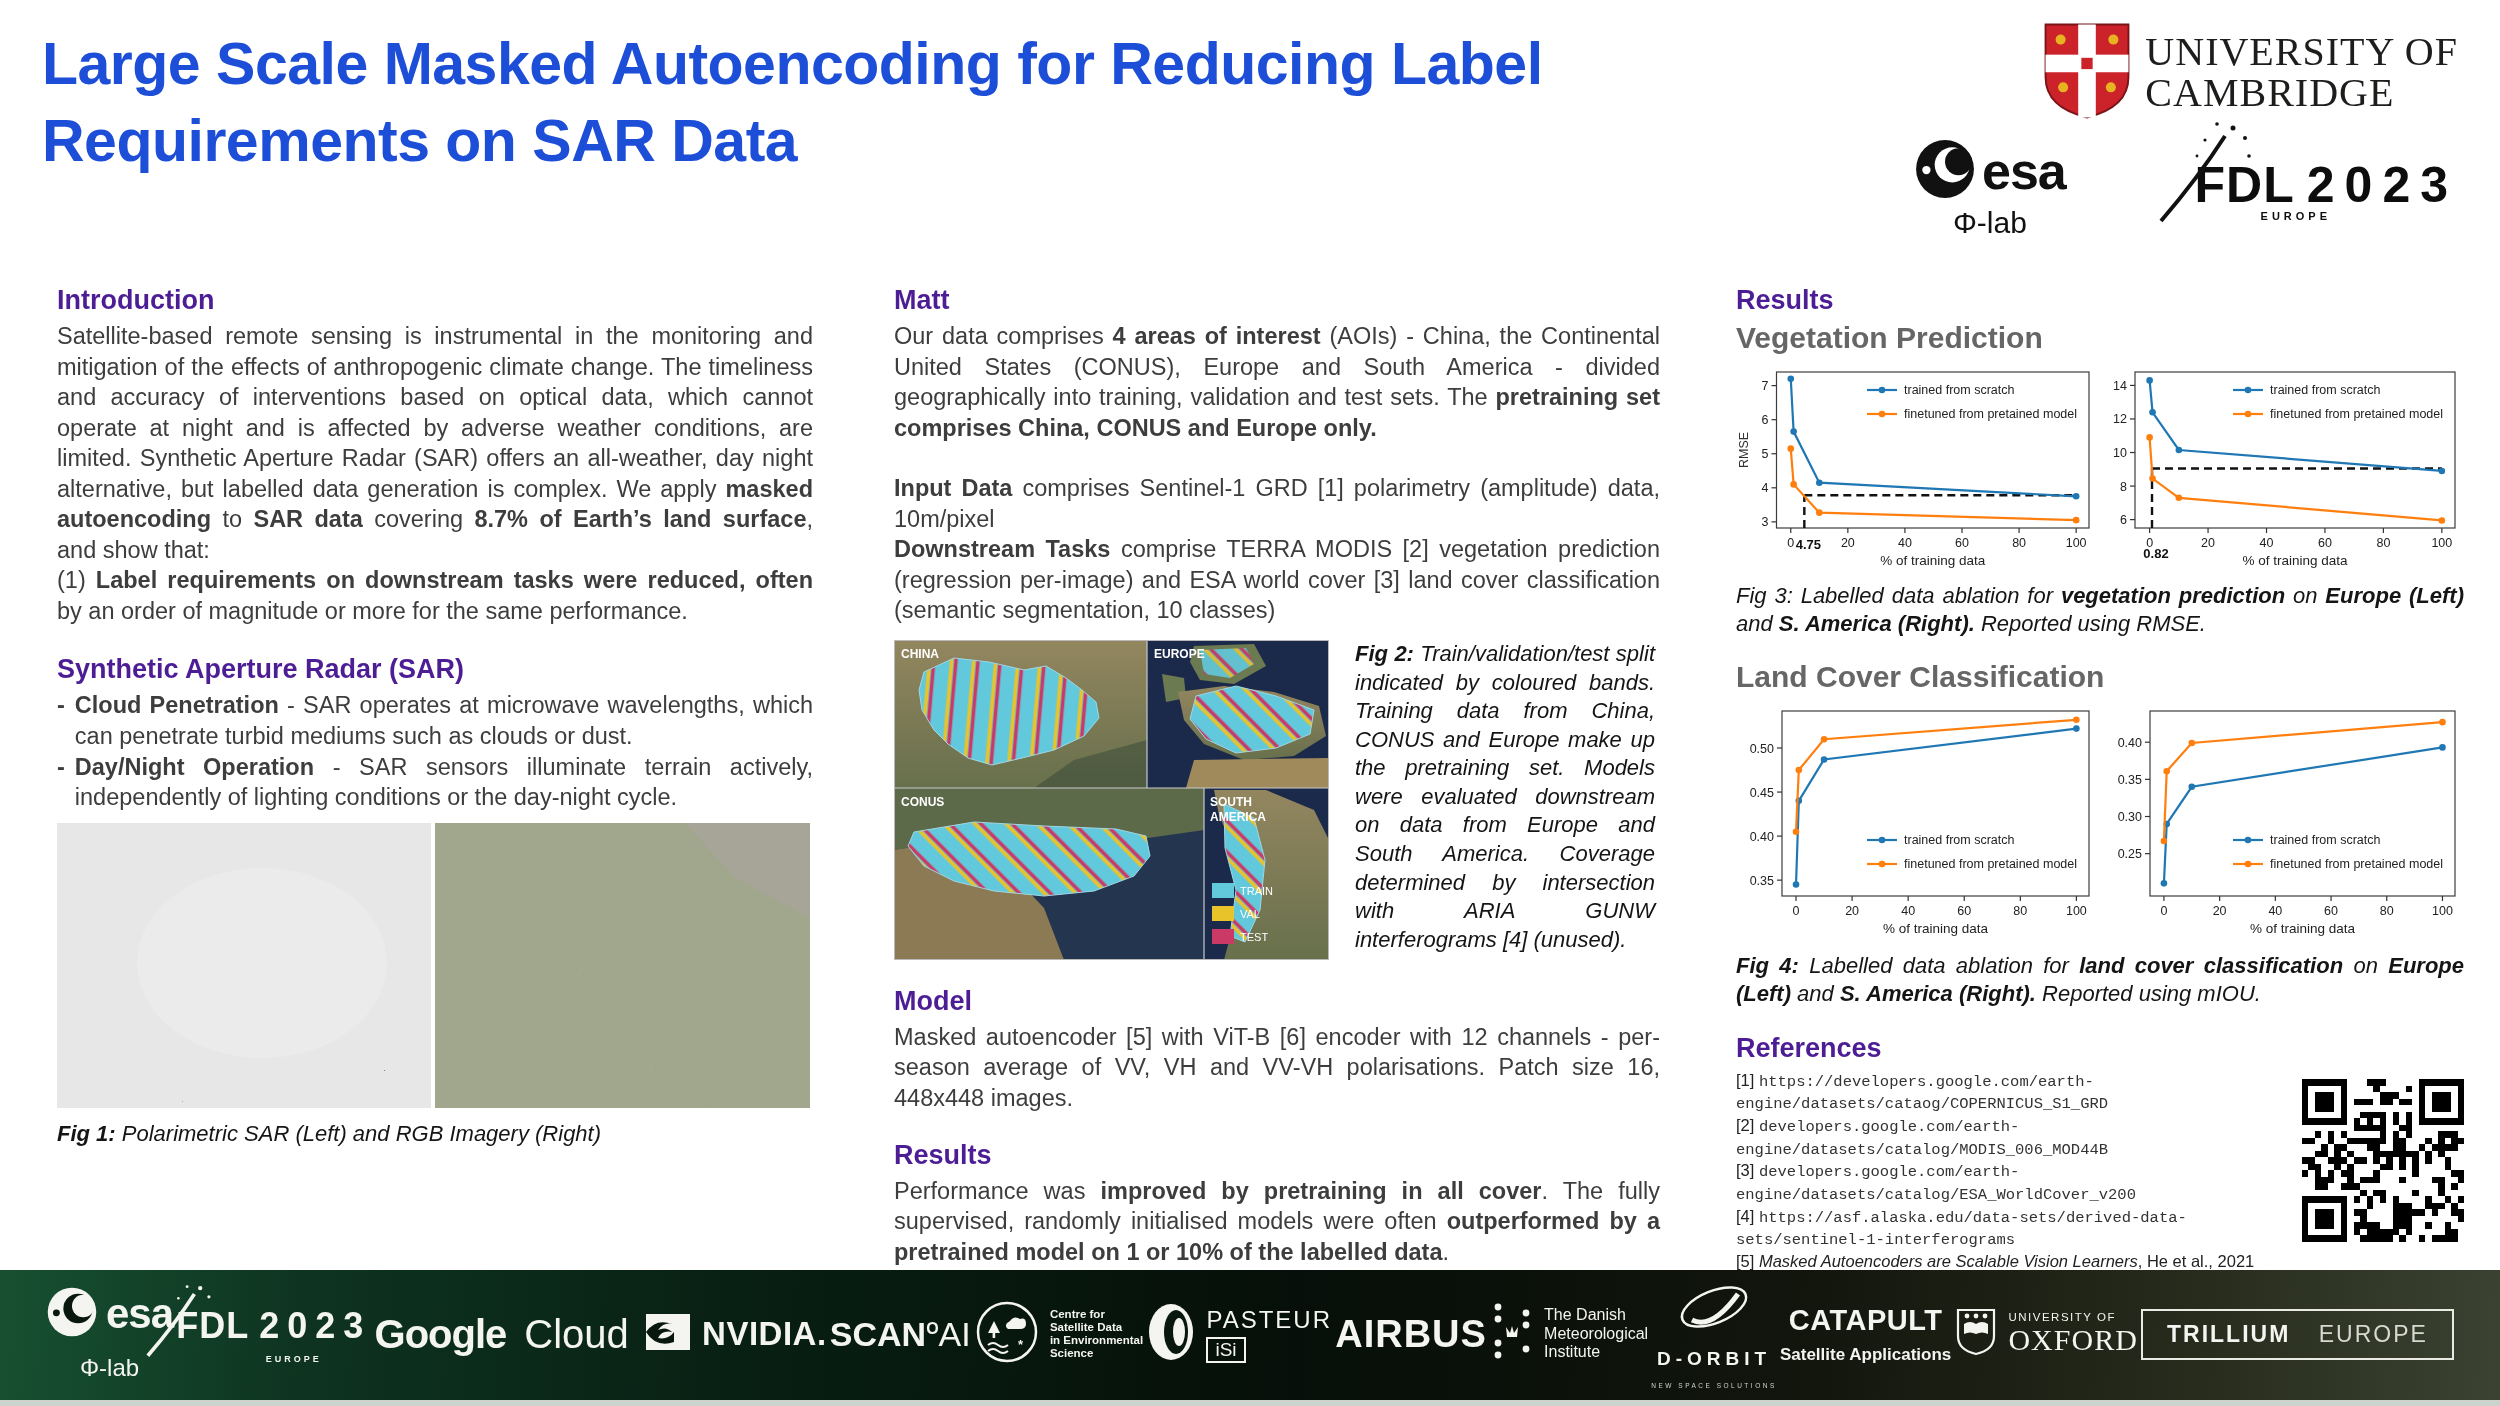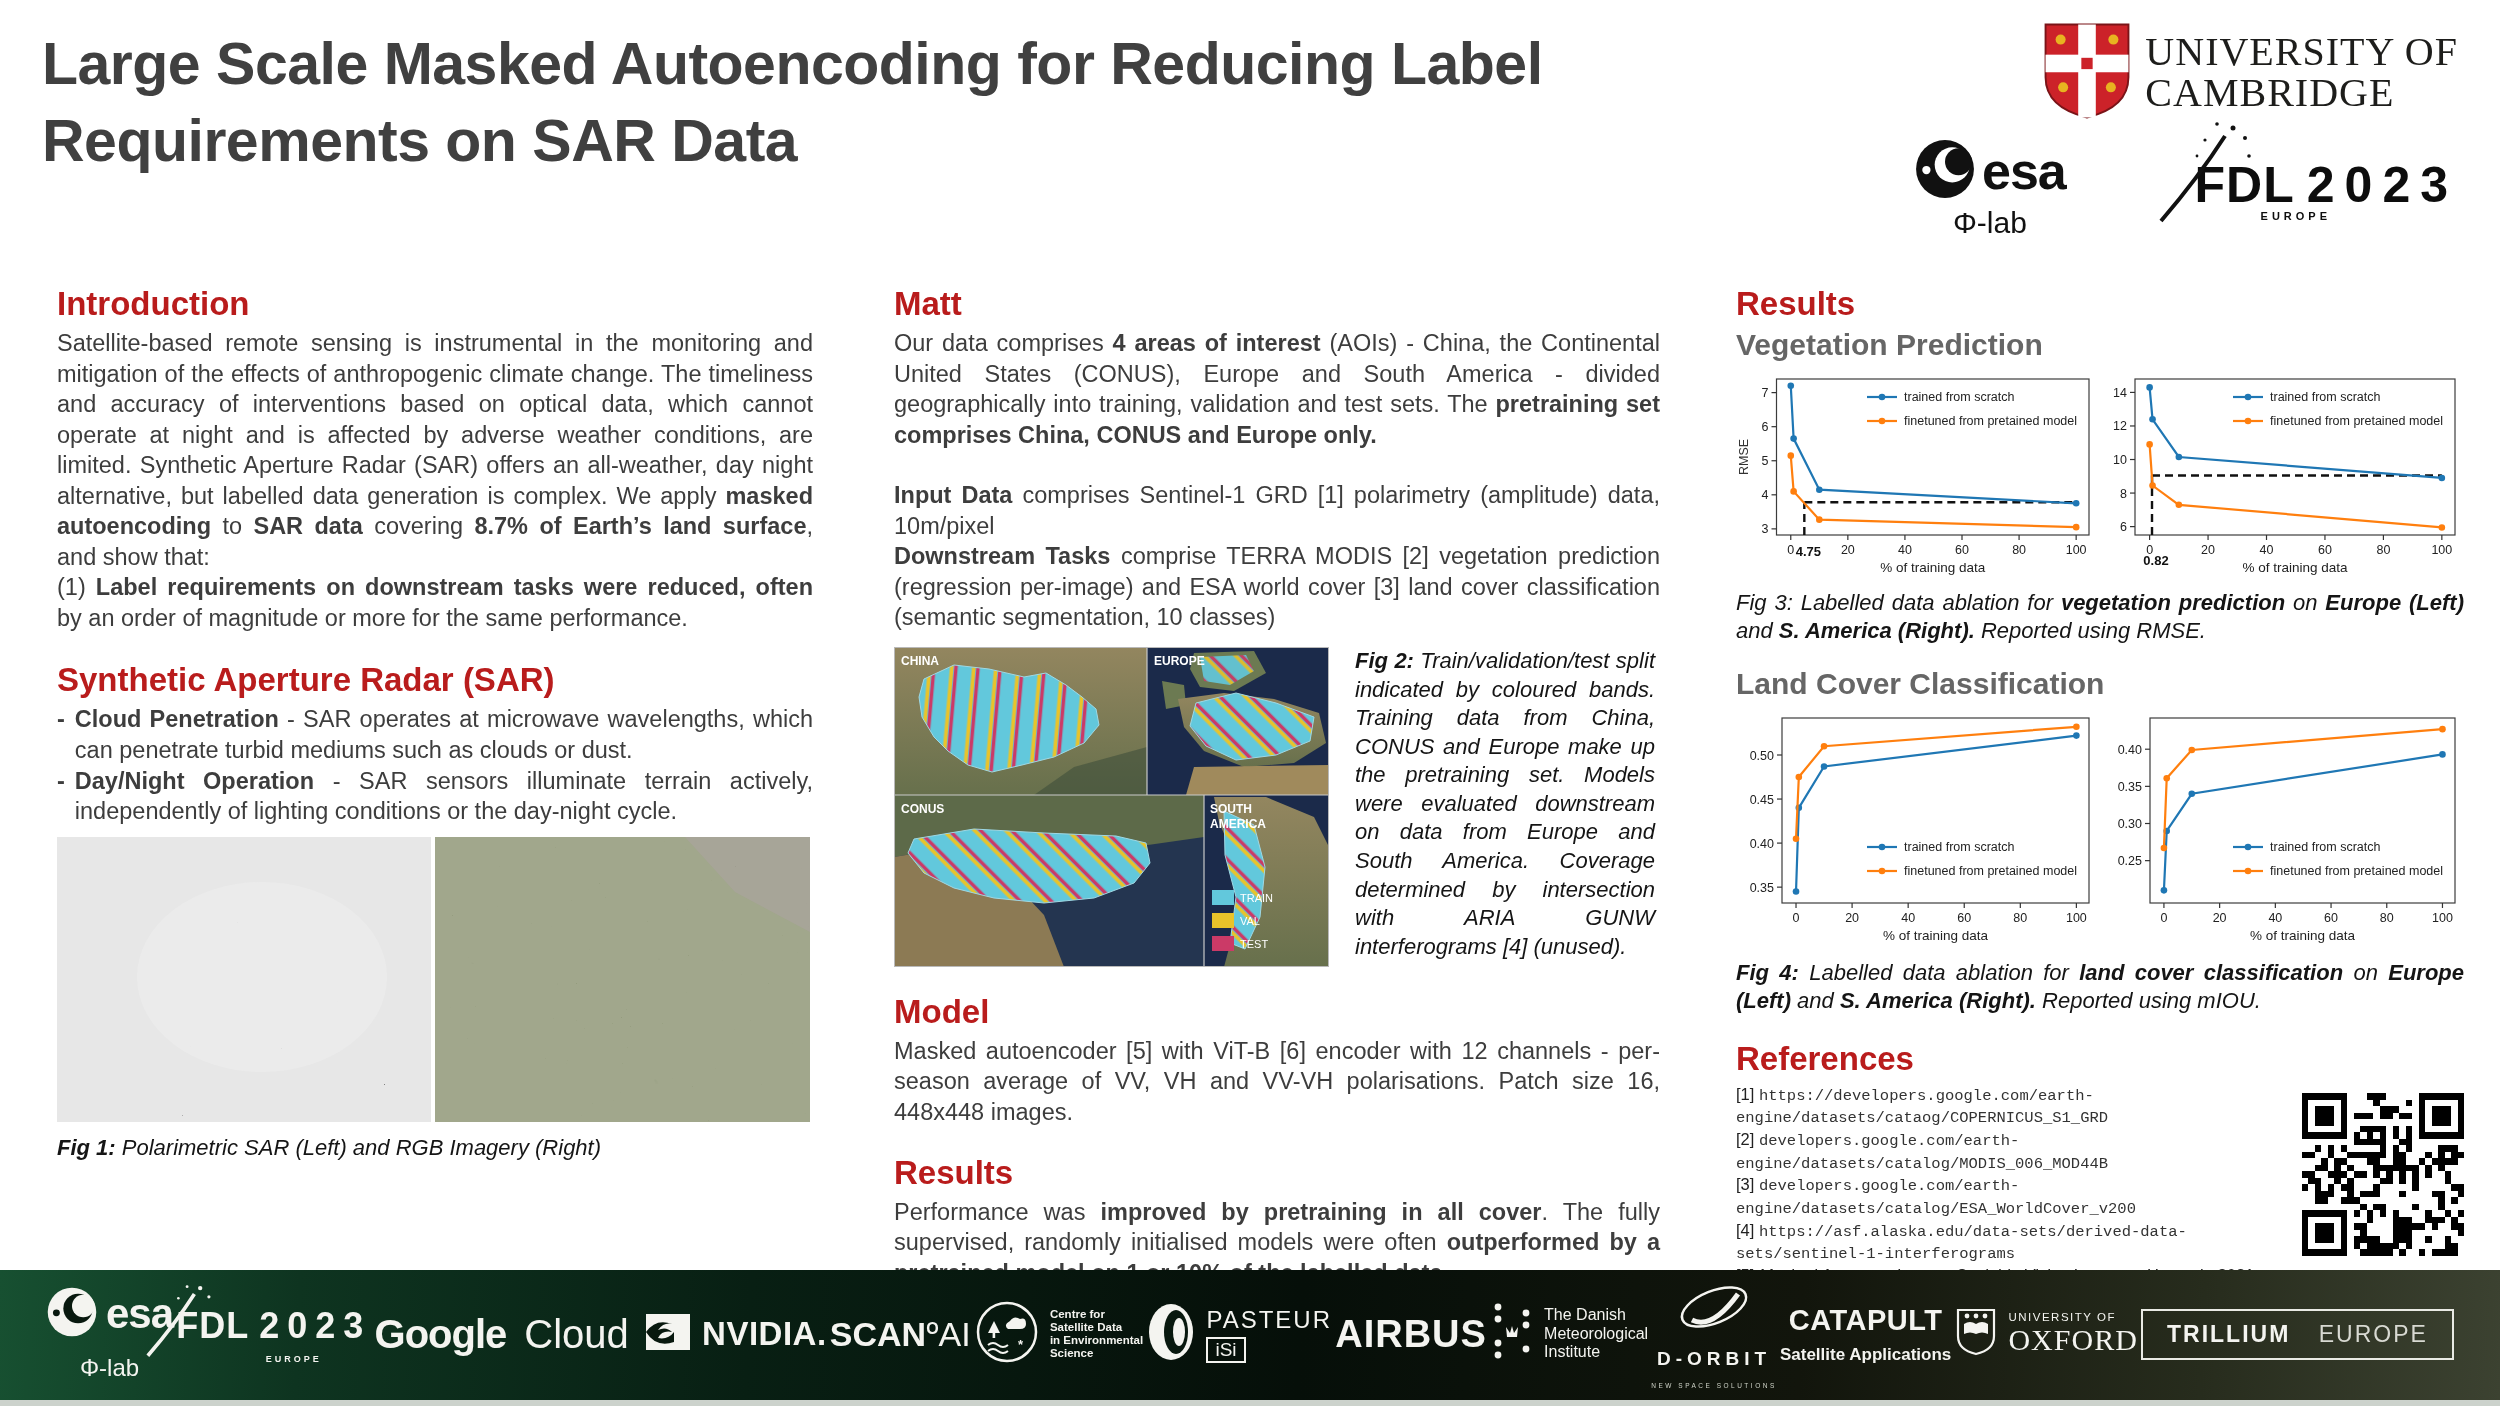--- a/index.html
+++ b/index.html
@@ -1,21 +1,21 @@
 <!DOCTYPE html>
 <html><head>
 <meta charset="utf-8">
 <style>
   * { box-sizing: border-box; margin: 0; padding: 0; }
   html,body { background:#ffffff; }
   body { font-family:"Liberation Sans", sans-serif; }
   .poster { position:relative; width:2500px; height:1406px; background:#ffffff; overflow:hidden; }
 
   
-  .title { position:absolute; left:42px; top:26px; font-size:59px; font-weight:bold; color:#404040; line-height:1.30; letter-spacing:-0.5px; }
+  .title { position:absolute; left:42px; top:26px; font-size:59px; font-weight:bold; color:#1d4ed8; line-height:1.30; letter-spacing:-0.5px; }
   .authors { position:absolute; left:44px; top:225px; font-size:25px; color:#141414; }
 
   .top-logos { position:absolute; top:22px; right:42px; width:548px; }
   .cam-row { display:flex; justify-content:flex-end; align-items:center; gap:14px; }
   .cam-text { font-family:"Liberation Serif", serif; font-size:40px; color:#1d1d1b; line-height:1.02; letter-spacing:1px; }
   .logo-row2 { display:flex; justify-content:space-between; align-items:center; margin-top:14px; padding-left:4px; }
   .esa-blk { display:flex; flex-direction:column; align-items:center; }
   .esa-line { display:flex; align-items:center; gap:6px; }
   .esa-word { font-size:52px; font-weight:bold; color:#111; letter-spacing:-1px; }
   .philab { font-size:30px; color:#111; margin-top:2px; }
@@ -24,21 +24,21 @@
   .fdl-word { font-size:50px; font-weight:bold; color:#0d0d0d; letter-spacing:1px; }
   .fdl-year { font-size:50px; font-weight:600; color:#0d0d0d; letter-spacing:10px; }
   .fdl-sub { font-size:11px; font-weight:bold; letter-spacing:4px; color:#0d0d0d; margin-top:-4px; margin-left:66px; }
 
   
   .col { position:absolute; top:285px; }
   .col1 { left:57px;  width:756px; }
   .col2 { left:894px; width:766px; }
   .col3 { left:1736px; width:728px; }
 
-  h3.sec { font-size:33px; font-weight:bold; color:#b91c1c; margin-bottom:5px; }
+  h3.sec { font-size:27px; font-weight:bold; color:#4c1d95; margin-bottom:5px; }
   .sub-h { font-size:30px; font-weight:bold; color:#666; margin:10px 0 8px 0; }
   p.body { font-size:23.5px; line-height:1.30; color:#3d3d3d; }
   .j { text-align:justify; }
   .mt { margin-top:16px; }
   .bullet { display:flex; gap:10px; }
   .bullet .dash { font-size:23.5px; font-weight:bold; color:#3d3d3d; line-height:1.3; }
   .caption { font-size:22px; font-style:italic; color:#151515; line-height:1.28; }
   .cap-mt { margin-top:12px; }
 
   

